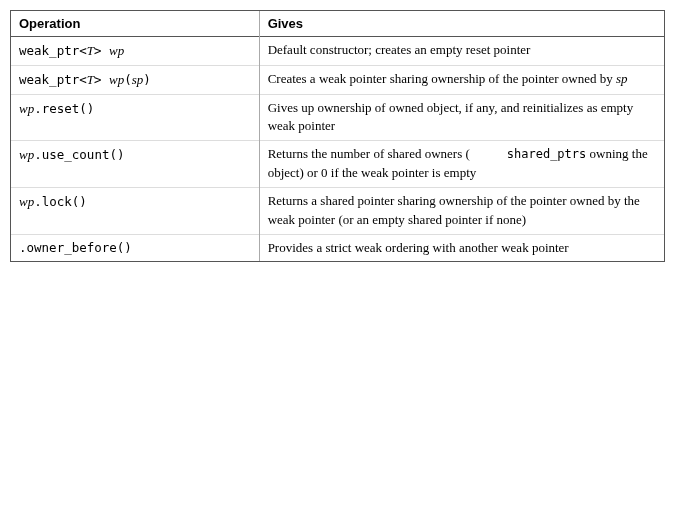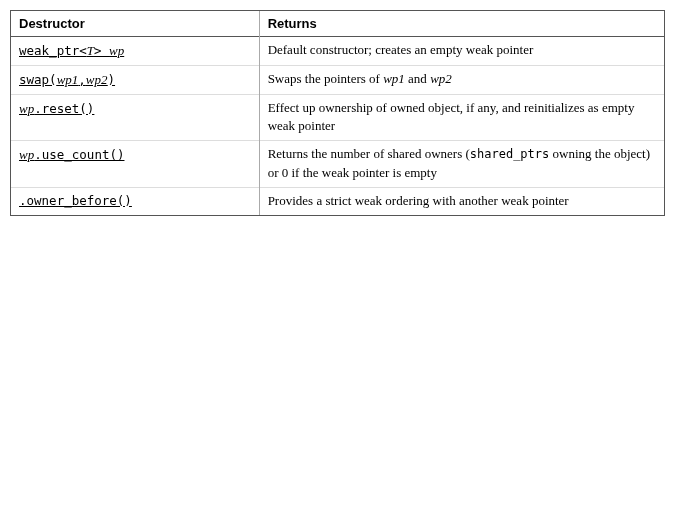--- a/index.html
+++ b/index.html
@@ -63,68 +63,72 @@
     }
     .italic {
       font-style: italic;
       font-family: serif;
     }
     
     .op-cell {
       font-family: monospace;
       font-size: 12.5px;
       line-height: 1.5;
-      text-decoration: underline;
     }
     .op-cell .var {
       font-family: serif;
       font-style: italic;
       font-size: 13px;
     }
     .effect-cell {
       font-family: serif;
       font-size: 13px;
       line-height: 1.45;
     }
     .effect-cell .mono {
       font-family: monospace;
       font-style: normal;
       font-size: 12px;
+      margin-left: 37px;
     }
     .effect-cell .italic {
       font-style: italic;
     }
   </style>
 </head>
 <body>
 
 <div class="table-container">
   <table>
     <thead>
       <tr>
-        <th>Destructor</th>
-        <th>Returns</th>
+        <th>Operation</th>
+        <th>Gives</th>
       </tr>
     </thead>
     <tbody id="table-body">
     <tr>
           <td class="op-cell">weak_ptr&lt;<span class="var">T</span>&gt; <span class="var">wp</span></td>
-          <td class="effect-cell">Default constructor; creates an empty weak pointer</td>
+          <td class="effect-cell">Default constructor; creates an empty reset pointer</td>
         </tr>
         <tr>
-          <td class="op-cell">swap(<span class="var">wp1</span>,<span class="var">wp2</span>)</td>
-          <td class="effect-cell">Swaps the pointers of <span class="italic">wp1</span> and <span class="italic">wp2</span></td>
+          <td class="op-cell">weak_ptr&lt;<span class="var">T</span>&gt; <span class="var">wp</span>(<span class="var">sp</span>)</td>
+          <td class="effect-cell">Creates a weak pointer sharing ownership of the pointer owned by <span class="italic">sp</span></td>
         </tr>
         <tr>
           <td class="op-cell"><span class="var">wp</span>.reset()</td>
-          <td class="effect-cell">Effect up ownership of owned object, if any, and reinitializes as empty weak pointer</td>
+          <td class="effect-cell">Gives up ownership of owned object, if any, and reinitializes as empty weak pointer</td>
         </tr>
         <tr>
           <td class="op-cell"><span class="var">wp</span>.use_count()</td>
           <td class="effect-cell">Returns the number of shared owners (<span class="mono">shared_ptrs</span> owning the object) or 0 if the weak pointer is empty</td>
+        </tr>
+        <tr>
+          <td class="op-cell"><span class="var">wp</span>.lock()</td>
+          <td class="effect-cell">Returns a shared pointer sharing ownership of the pointer owned by the weak pointer (or an empty shared pointer if none)</td>
         </tr>
         <tr>
           <td class="op-cell">.owner_before()</td>
           <td class="effect-cell">Provides a strict weak ordering with another weak pointer</td>
         </tr>
       </tbody>
   </table>
 </div>
 
 </body></html>

